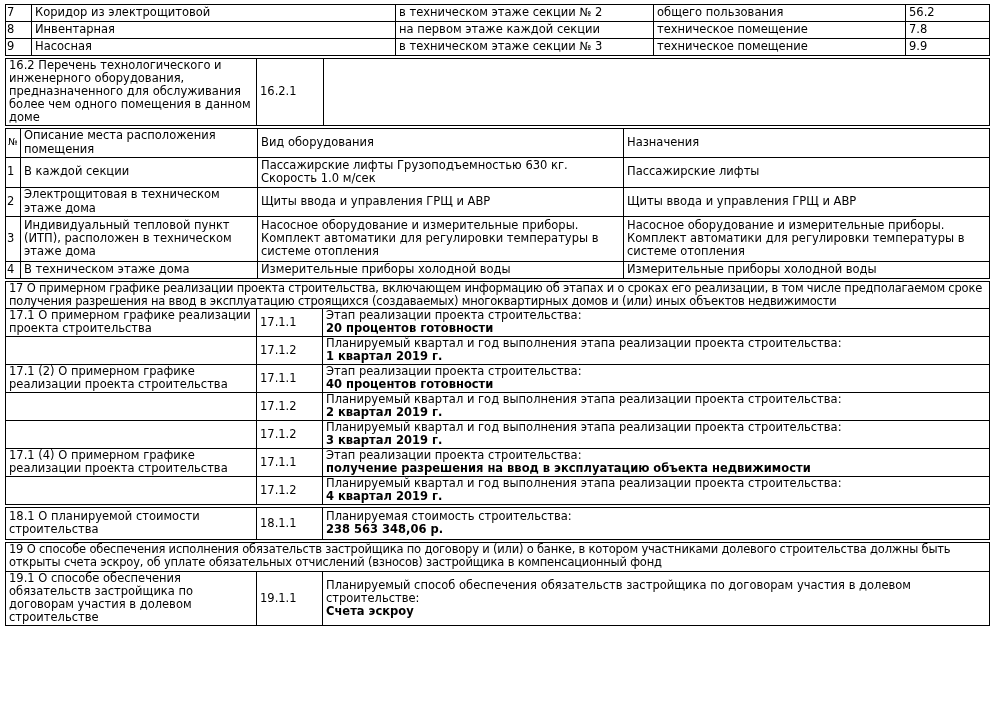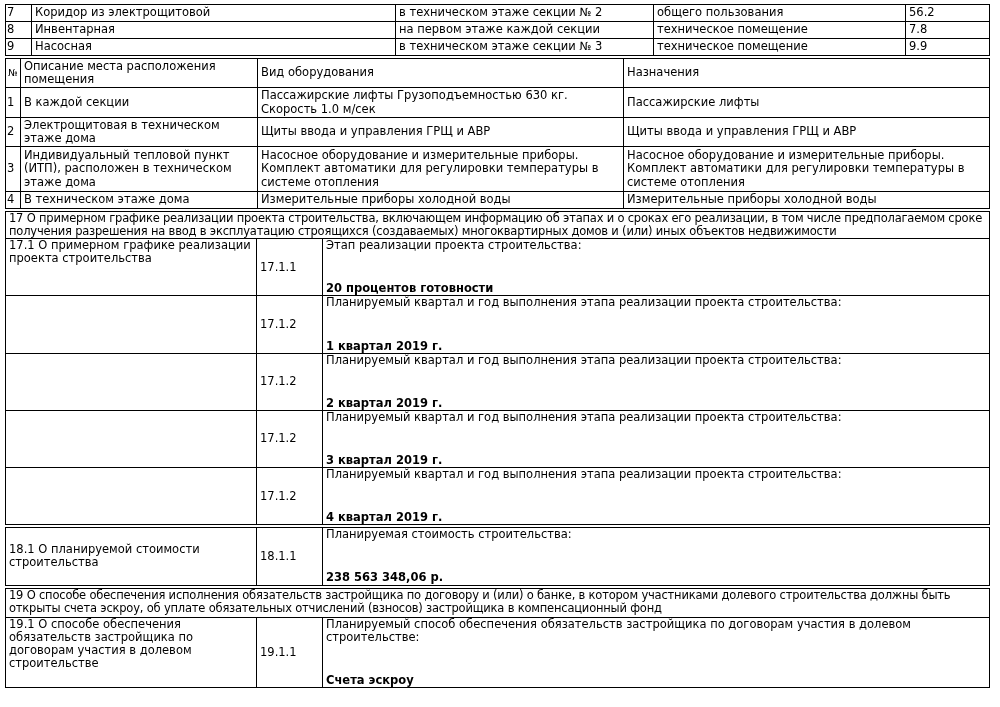--- a/index.html
+++ b/index.html
@@ -25,21 +25,21 @@
   table.first { margin-top: 0; }
   td {
     border: 1px solid #000;
     padding: 0 3px;
     vertical-align: middle;
     overflow: hidden;
     word-wrap: break-word;
   }
   .top { vertical-align: top; }
   .h17 { height: 17px; }
-  .val { font-weight: bold; margin-top: 30px; }
+  .val { font-weight: bold; }
   .numcell { padding: 0 1px; }
   .no-sym { font-size: 9.5px; padding: 0; text-align: center; }
   .hdr-row td { height: 15px; }
   .sub-row td { height: 28px; }
   .cond { letter-spacing: -0.2px; margin-top: 16px; }
 </style>
 </head>
 <body>
 
 <div class="page">
@@ -70,20 +70,34 @@
     <tr>
       <td class="numcell h17">9</td>
       <td>Насосная</td>
       <td>в техническом этаже секции № 3</td>
       <td>техническое помещение</td>
       <td>9.9</td>
     </tr>
   </tbody>
     </table>
 
+  <table>
+    <colgroup>
+        <col style="width:251px">
+        <col style="width:67px">
+        <col style="width:666px">
+      </colgroup>
+    <tbody>
+        <tr>
+      <td class="top" style="height:62px">16.2 Перечень технологического и инженерного оборудования, предназначенного для обслуживания более чем одного помещения в данном доме</td>
+      <td>16.2.1</td>
+      <td></td>
+    </tr>
+  </tbody>
+    </table>
 
   <table>
     <colgroup>
         <col style="width:15px">
         <col style="width:237px">
         <col style="width:366px">
         <col style="width:366px">
       </colgroup>
     <tbody>
         <tr>
@@ -141,37 +155,53 @@
     <tr class="sub-row">
       <td></td>
       <td>17.1.2</td>
       <td>
         <div>Планируемый квартал и год выполнения этапа реализации проекта строительства:</div>
         <div class="val">1 квартал 2019 г.</div>
       </td>
     </tr>
 
     <tr class="sub-row">
+      <td class="top">17.1 (2) О примерном графике реализации проекта строительства</td>
+      <td>17.1.1</td>
+      <td>
+        <div>Этап реализации проекта строительства:</div>
+        <div class="val">40 процентов готовности</div>
+      </td>
+    </tr>
+    <tr class="sub-row">
       <td></td>
       <td>17.1.2</td>
       <td>
         <div>Планируемый квартал и год выполнения этапа реализации проекта строительства:</div>
         <div class="val">2 квартал 2019 г.</div>
       </td>
     </tr>
 
     <tr class="sub-row">
       <td></td>
       <td>17.1.2</td>
       <td>
         <div>Планируемый квартал и год выполнения этапа реализации проекта строительства:</div>
         <div class="val">3 квартал 2019 г.</div>
       </td>
     </tr>
 
+    <tr class="sub-row">
+      <td class="top">17.1 (4) О примерном графике реализации проекта строительства</td>
+      <td>17.1.1</td>
+      <td>
+        <div>Этап реализации проекта строительства:</div>
+        <div class="val">получение разрешения на ввод в эксплуатацию объекта недвижимости</div>
+      </td>
+    </tr>
     <tr class="sub-row">
       <td></td>
       <td>17.1.2</td>
       <td>
         <div>Планируемый квартал и год выполнения этапа реализации проекта строительства:</div>
         <div class="val">4 квартал 2019 г.</div>
       </td>
     </tr>
   </tbody>
     </table>

